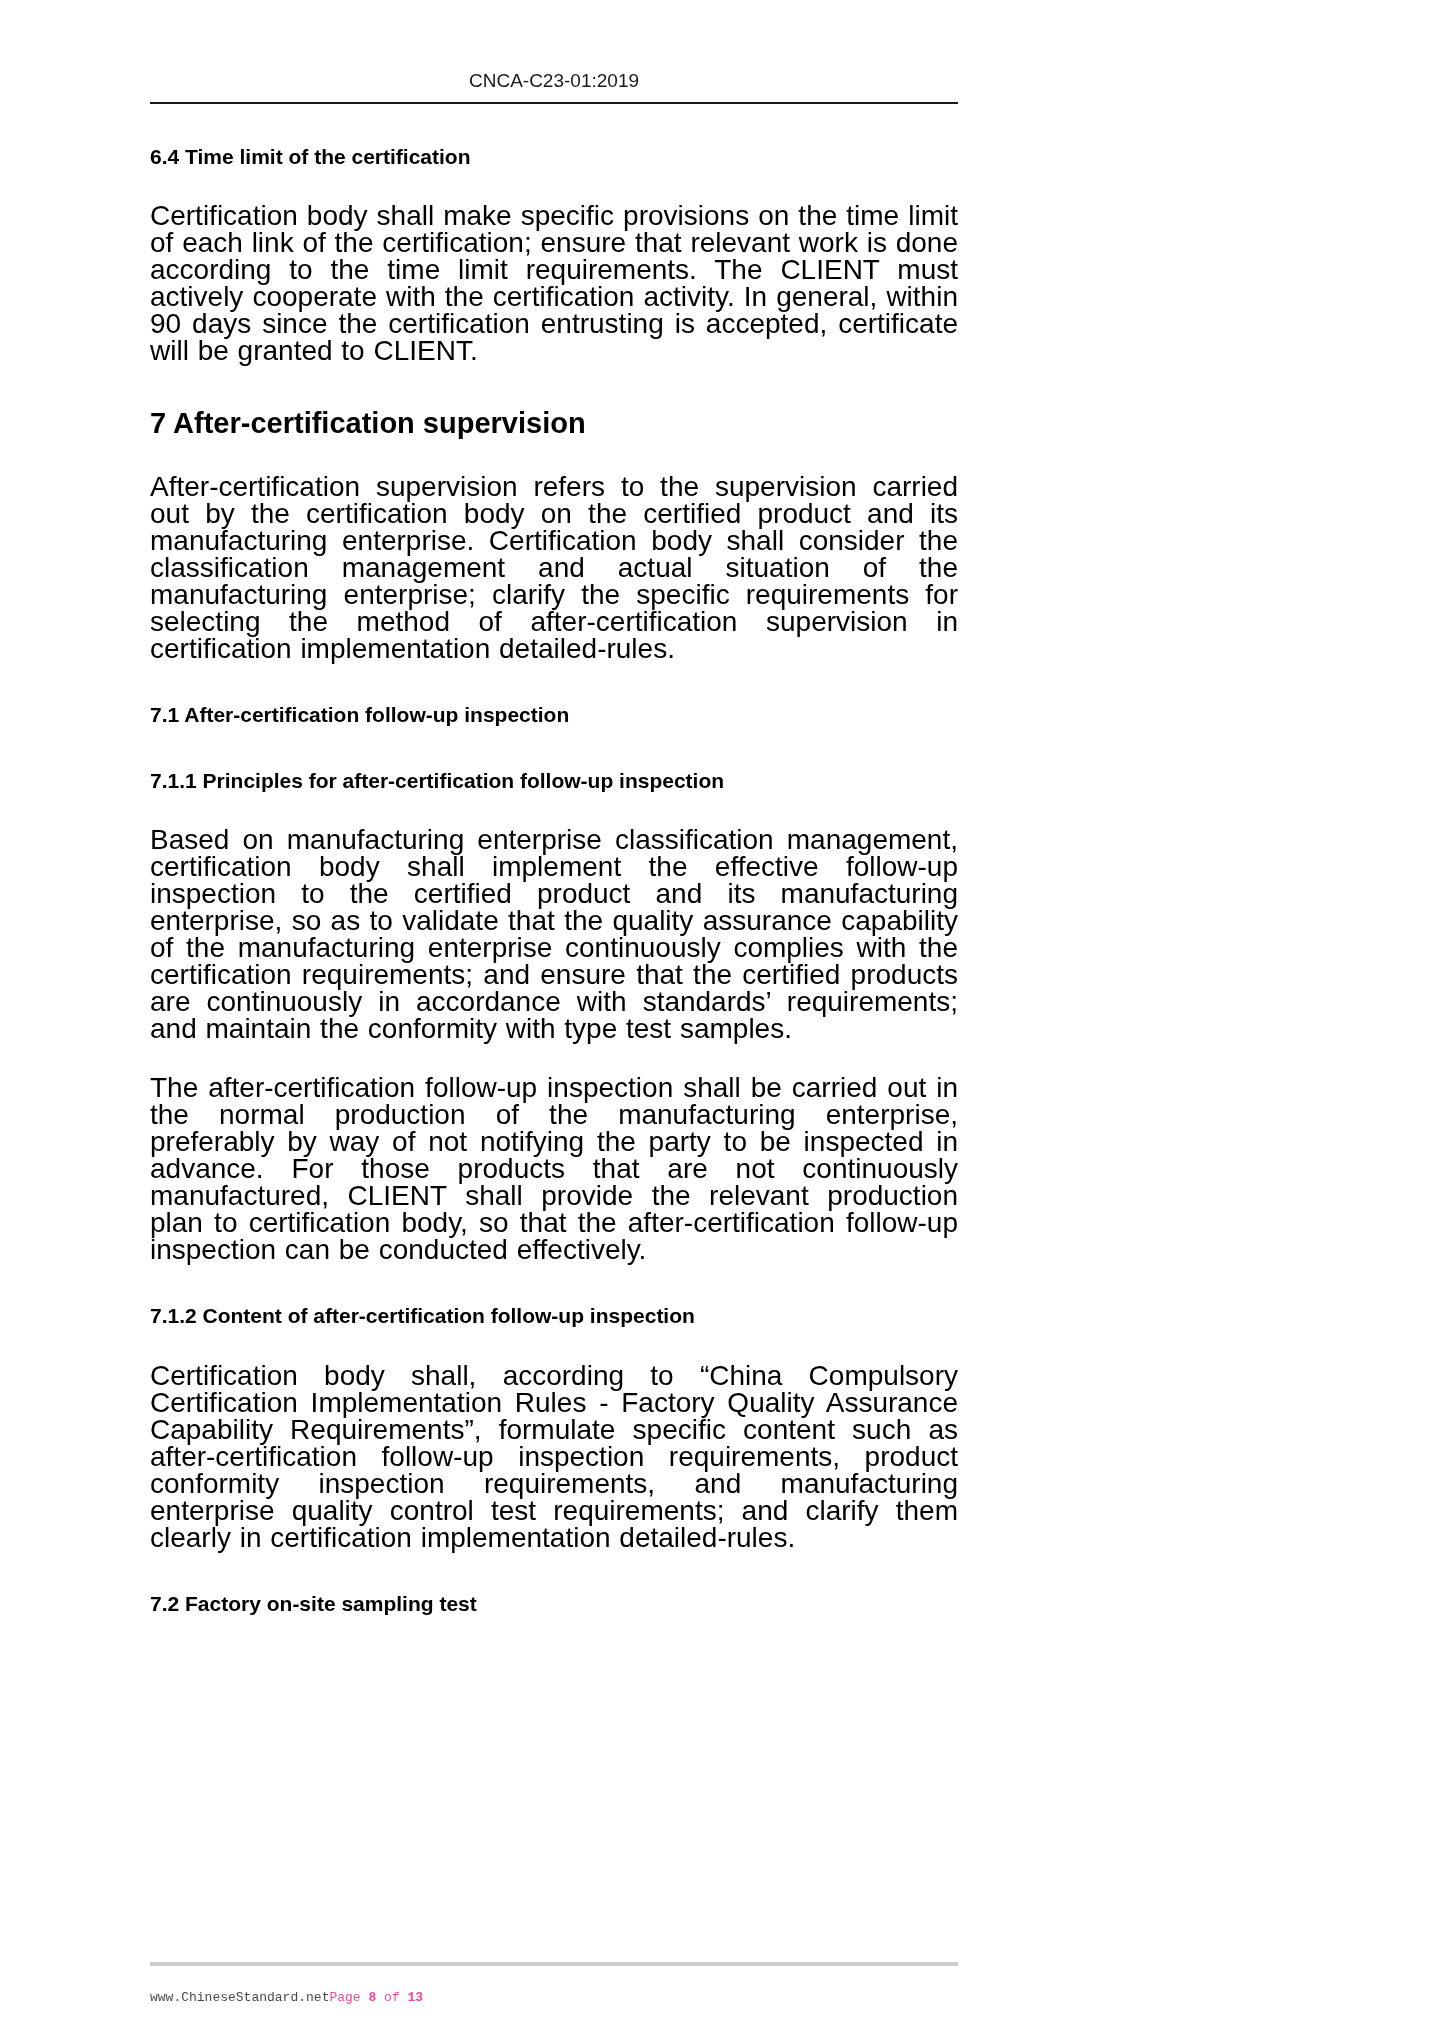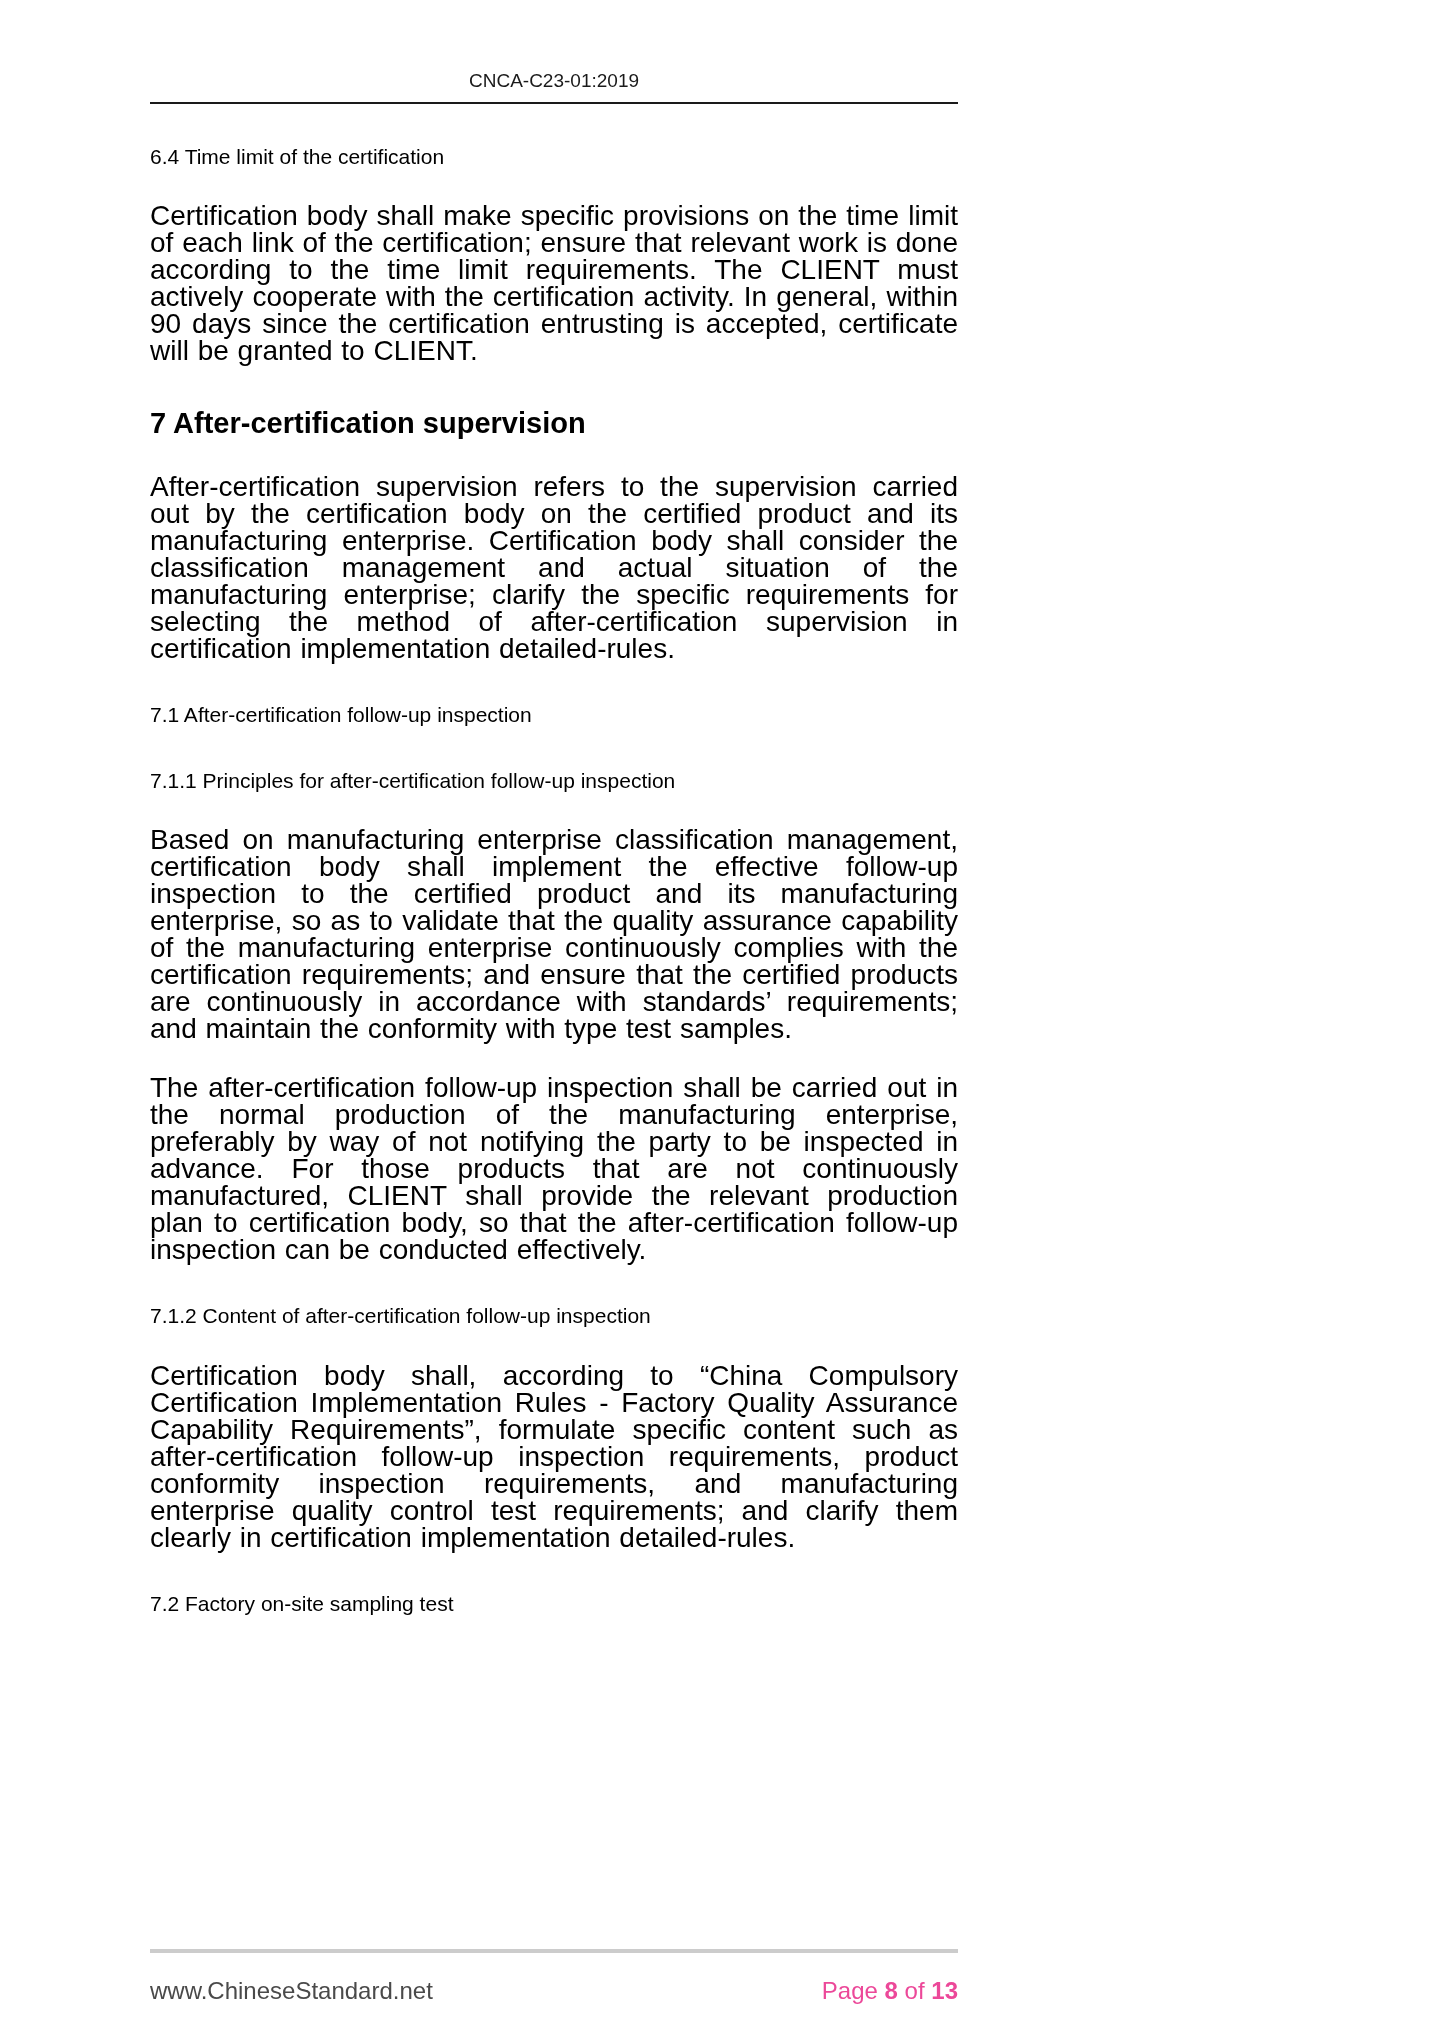--- a/index.html
+++ b/index.html
@@ -33,21 +33,21 @@
     color: #1a1a1a;
   }
   .h1-title {
     font-size: 29px;
     font-weight: bold;
     margin: 42px 0 0 0;
     line-height: 1.2;
   }
   .h2-title {
     font-size: 21px;
-    font-weight: normal;
+    font-weight: bold;
     margin: 40px 0 0 0;
     line-height: 1.25;
   }
   .para {
     font-size: 28px;
     line-height: 27px;
     text-align: justify;
     text-justify: inter-word;
     margin: 32px 0 0 0;
     word-spacing: 1px;
@@ -58,24 +58,24 @@
     width: 808px;
     bottom: 38px;
   }
   .footer-rule {
     height: 4px;
     background: #cccccc;
     margin-bottom: 24px;
   }
   .footer-row {
     display: flex;
-    justify-content: space-between;
     align-items: baseline;
-    font-size: 24px;
+    font-size: 13px;
     line-height: 1.2;
+    font-family: Liberation Mono, monospace;
   }
   .site-link {
     color: #4a4a4a;
     text-decoration: none;
     cursor: pointer;
   }
   .page-indicator {
     color: #ec4899;
   }
   .page-indicator b {

